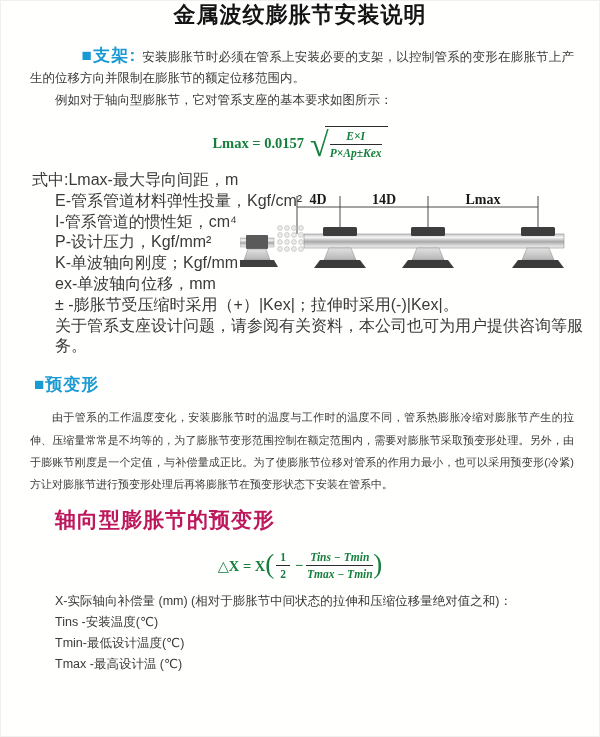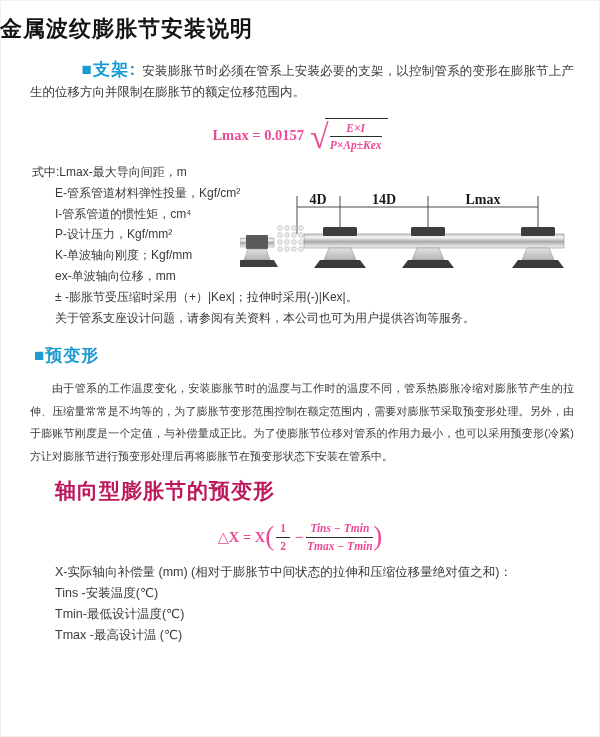--- a/index.html
+++ b/index.html
@@ -6,21 +6,22 @@
   .page{
     position:relative;
     width:600px;height:737px;
     background:#fffffe;
     font-family:"Liberation Sans","DejaVu Sans",sans-serif;
     color:#3a3a3a;
     overflow:hidden;
     box-shadow:inset 0 0 0 1px #f0f0ee;
   }
   .doc-title{
-    margin:0;padding-top:14px;
+    margin:0;
+    text-align:center;
     font-size:22px;font-weight:700;color:#141414;
     letter-spacing:1px;
   }
   
   .sec1-para{
     margin:15px 26px 0 30px;
     font-size:12.5px;line-height:21px;text-align:justify;
     text-indent:2.2em;
   }
   .inline-heading{
@@ -28,35 +29,35 @@
     letter-spacing:1px;margin-right:6px;padding-left:24px;
   }
   .sec1-para2{
     margin:1px 26px 0 30px;
     font-size:12.5px;line-height:21px;text-indent:2em;
   }
   
   .formula-row{
     text-align:center;
     font-family:"Liberation Serif","DejaVu Serif",serif;
-    font-weight:700;color:#ec4899;font-size:14.5px;
+    font-weight:700;color:#15803d;font-size:14.5px;
   }
   .formula-lmax{margin:11px 0 4px 0;height:42px;display:flex;align-items:center;justify-content:center;}
   .sqrt-wrap{display:inline-flex;align-items:center;vertical-align:middle;margin-left:6px;}
   .sqrt-sym{font-size:34px;font-weight:400;line-height:0.9;margin-right:-4px;transform:translateY(2px);}
   .sqrt-body{border-top:1.6px solid #2c2c2c;padding:2px 6px 0 5px;}
   .frac{display:inline-block;text-align:center;font-size:11.5px;font-style:italic;vertical-align:middle;line-height:1.25;}
   .frac .num{display:block;border-bottom:1px solid #2c2c2c;padding:0 4px 1px 4px;}
   .frac .den{display:block;padding-top:1px;}
   .frac.roman{font-style:normal;}
   .big-paren{font-size:27px;font-weight:400;vertical-align:middle;line-height:1;transform:translateY(-1px);display:inline-block;}
   
   .defs-block{
     margin:6px 0 0 32px;
-    font-size:12px;line-height:20.8px;
+    font-size:16px;line-height:20.8px;
   }
   .def-line.indent{padding-left:23px;}
   
   .diagram-box{position:absolute;left:240px;top:190px;width:358px;height:102px;}
   
   .sec-heading{
     margin:16px 0 3px 34px;
     color:#1a9ad2;font-size:17px;font-weight:700;letter-spacing:1px;
   }
   .preform-body{
@@ -76,20 +77,21 @@
 </style>
 </head>
 <body>
 
 <div class="page">
 
   <h1 class="doc-title">金属波纹膨胀节安装说明</h1>
 
   <p class="sec1-para"><span class="inline-heading">■支架:</span><span>安装膨胀节时必须在管系上安装必要的支架，以控制管系的变形在膨胀节上产生的位移方向并限制在膨胀节的额定位移范围内。</span></p>
 
+  <p class="sec1-para2">例如对于轴向型膨胀节，它对管系支座的基本要求如图所示：</p>
 
   <div class="formula-row formula-lmax">
     <span>Lmax = 0.0157</span>
     <span class="sqrt-wrap">
       <span class="sqrt-sym">√</span>
       <span class="sqrt-body">
         <span class="frac">
           <span class="num">E×I</span>
           <span class="den">P×Ap±Kex</span>
         </span>

